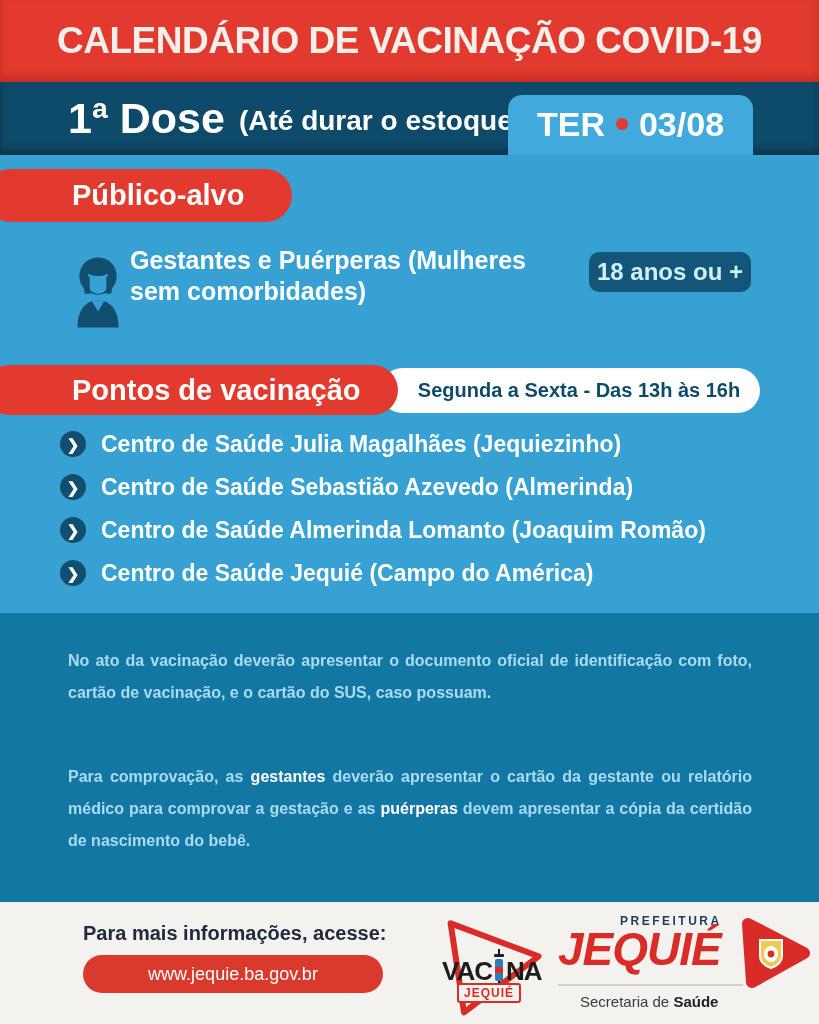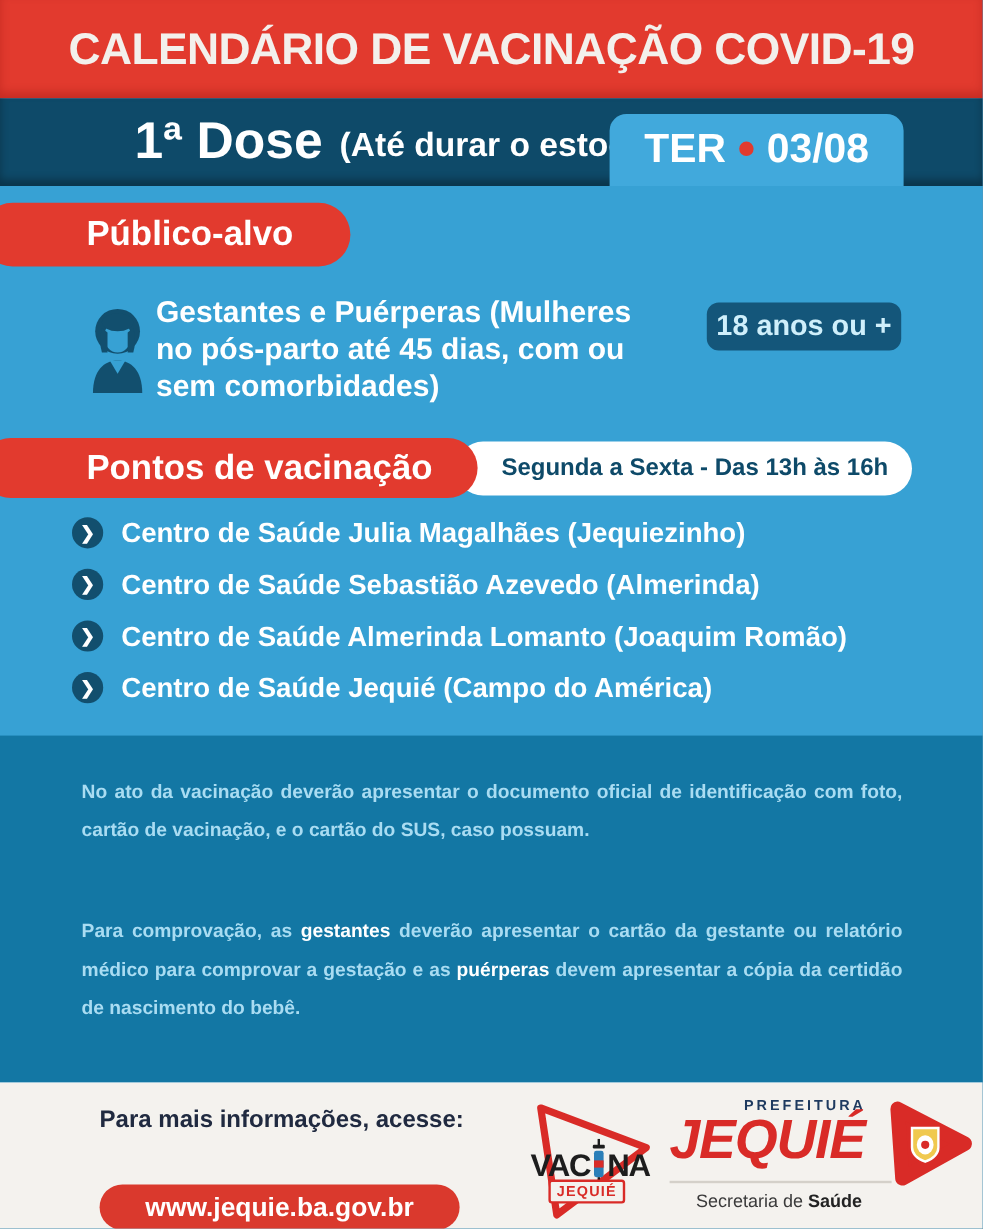--- a/index.html
+++ b/index.html
@@ -14,21 +14,21 @@
     background:#E23A2E; display:flex; align-items:center; justify-content:center;
     box-shadow: inset 0 -5px 8px rgba(120,0,0,0.25);
   }
   .header-title { color:#F3F0EC; font-size:37px; font-weight:bold; letter-spacing:-0.5px; white-space:nowrap;text-align:center; }
   
   .dose-band {
     position:absolute; top:82px; left:0; width:819px; height:73px;
     background:#0E4A69; box-shadow: inset 0 -5px 7px rgba(0,0,0,0.3);
   }
   .dose-row { position:absolute; left:68px; top:0; height:73px; display:flex; align-items:center; gap:14px; }
-  .dose-title { color:#FFFFFF; font-size:43px; font-weight:bold; white-space:nowrap;margin-left:44px; }
+  .dose-title { color:#FFFFFF; font-size:43px; font-weight:bold; white-space:nowrap; }
   .dose-subtitle { color:#FFFFFF; font-size:28px; font-weight:bold; white-space:nowrap; padding-top:4px; }
   .date-box {
     position:absolute; left:508px; top:95px; width:245px; height:100px;
     background:#41A9DC; border-radius:14px; display:flex; justify-content:center;
   }
   .date-text { display:flex; align-items:center; gap:11px; color:#FFFFFF; font-weight:bold; font-size:34px; height:58px; }
   .date-dot { width:12px; height:12px; border-radius:50%; background:#E23A2E; }
   
   .body-section { position:absolute; top:155px; left:0; width:819px; height:458px; background:#37A1D4; }
   .red-pill {
@@ -68,21 +68,21 @@
   }
   .par-1 { top:32px; }
   .par-2 { top:148px; }
   .hl { color:#FFFFFF;margin-top:35px; }
   
   .footer { position:absolute; top:902px; left:0; width:819px; height:122px; background:#F4F2EE; }
   .cta-label { position:absolute; left:83px; top:20px; color:#202A40; font-weight:bold; font-size:20px; white-space:nowrap; }
   .site-pill {
     position:absolute; left:83px; top:53px; width:300px; height:38px;
     background:#DA392D; border-radius:19px; display:flex; align-items:center; justify-content:center;
-    color:#FFFFFF; font-weight:bold; font-size:22px; cursor:pointer; white-space:nowrap;margin-top:32px;
+    color:#FFFFFF; font-weight:normal; font-size:18px; cursor:pointer; white-space:nowrap;
   }
   
   .vacina-logo { position:absolute; left:437px; top:3px; width:114px; height:116px; }
   .vacina-outline { position:absolute; left:0; top:0; }
   .vacina-word { position:absolute; left:5px; top:44px; display:flex; align-items:center; color:#1D1D1D; font-weight:bold; font-size:26px; letter-spacing:-1px; }
   .syringe { margin:0 1px; display:block; }
   .vacina-sub {
     position:absolute; left:20px; top:78px; border:2px solid #D92B27; border-radius:3px;
     color:#D92B27; font-weight:bold; font-size:12px; letter-spacing:1px; padding:0 5px; line-height:16px;
     background:#F4F2EE;
@@ -133,21 +133,20 @@
         <ellipse cx="30" cy="15" rx="14" ry="8" fill="#124F6E"></ellipse>
         <path d="M16,20 Q13,32 16,42 L21,42 L21,24 Z" fill="#124F6E"></path>
         <path d="M44,20 Q47,32 44,42 L39,42 L39,24 Z" fill="#124F6E"></path>
         <path d="M8,78 C8,58 18,49 30,49 C42,49 52,58 52,78 Z" fill="#124F6E"></path>
         <path d="M23,49 L30,61 L37,49 Z" fill="#37A1D4"></path>
       </svg>
     </span>
 
     <div class="audience-text">
       <div>Gestantes e Puérperas (Mulheres</div>
-      <div>no pós-parto até 45 dias, com ou</div>
       <div>sem comorbidades)</div>
     </div>
 
     <div class="age-badge">18 anos ou +</div>
 
     <div class="red-pill pill-pontos">
       <span>Pontos de vacinação</span>
     </div>
     <div class="schedule-pill">Segunda a Sexta - Das 13h às 16h</div>
 

